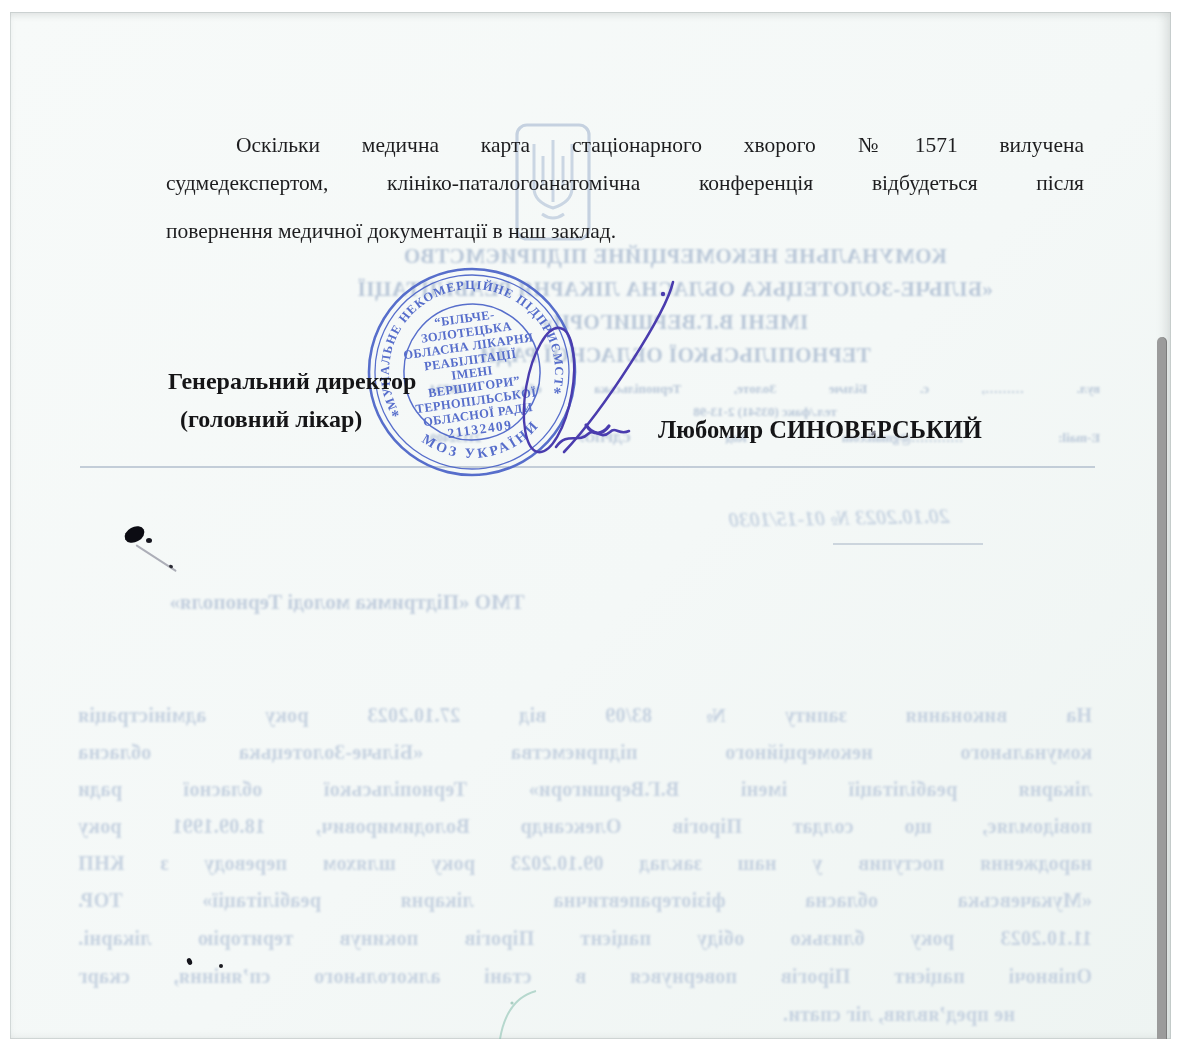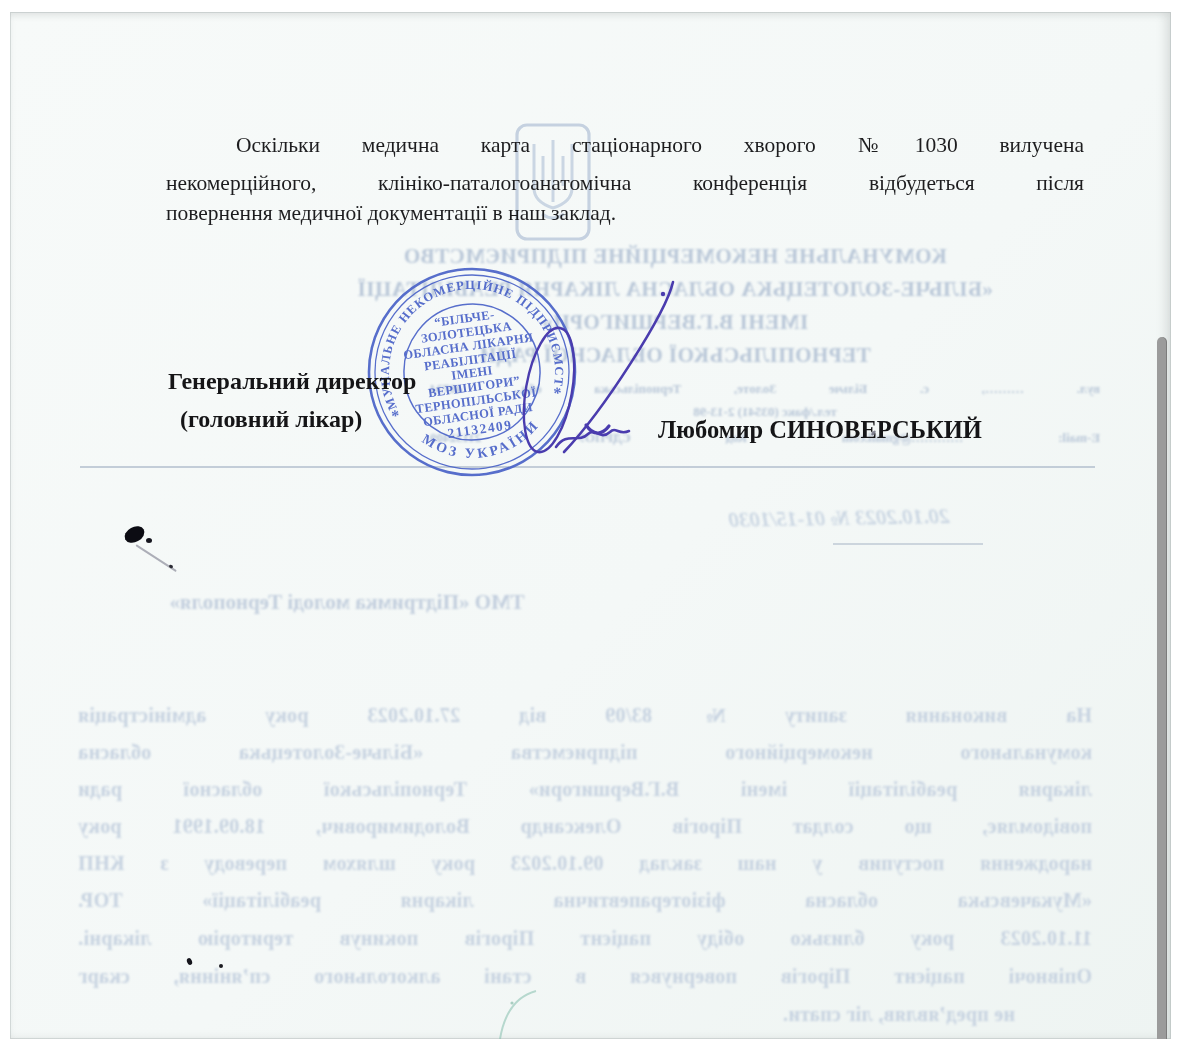--- a/index.html
+++ b/index.html
@@ -79,23 +79,23 @@
 <div class="bleed bleed-body" style="top:704px;">На  виконання  запиту  №83/09  від  27.10.2023  року  адміністрація</div>
 <div class="bleed bleed-body" style="top:741px;">комунального некомерційного підприємства «Більче-Золотецька обласна</div>
 <div class="bleed bleed-body" style="top:778px;">лікарня реабілітації імені В.Г.Вершигори» Тернопільської обласної ради</div>
 <div class="bleed bleed-body" style="top:815px;">повідомляє, що солдат Пірогів Олександр Володимирович, 18.09.1991 року</div>
 <div class="bleed bleed-body" style="top:852px;">народження поступив у наш заклад 09.10.2023 року шляхом переводу з КНП</div>
 <div class="bleed bleed-body" style="top:889px;">«Мукачевська  обласна  фізіотерапевтична  лікарня  реабілітації»  ТОР.</div>
 <div class="bleed bleed-body" style="top:927px;">11.10.2023 року близько обіду пацієнт Пірогів покинув територію лікарні.</div>
 <div class="bleed bleed-body" style="top:965px;">Опівночі пацієнт Пірогів повернувся в стані алкогольного сп’яніння, скарг</div>
 <div class="bleed bleed-body" style="top:1003px;left:600px;width:415px;text-align:left;text-align-last:left;">не пред’являв, ліг спати.</div>
 
-<div class="docline j" style="top:133px;padding-left:70px;width:848px;">Оскільки  медична  карта  стаціонарного  хворого  №1030  вилучена</div>
-<div class="docline j" style="top:171px;">некомерційного, клініко-паталогоанатомічна конференція відбудеться після</div>
-<div class="docline" style="top:201px;">повернення медичної документації в наш заклад.</div>
+<div class="docline j" style="top:133px;padding-left:70px;width:848px;">Оскільки  медична  карта  стаціонарного  хворого  №1571  вилучена</div>
+<div class="docline j" style="top:171px;">судмедекспертом, клініко-паталогоанатомічна конференція відбудеться після</div>
+<div class="docline" style="top:219px;">повернення медичної документації в наш заклад.</div>
 
 <div class="signer" style="left:168px;top:368px;font-size:24px;">Генеральний директор</div>
 <div class="signer" style="left:180px;top:406px;font-size:24px;">(головний лікар)</div>
 <div class="signer" style="left:658px;top:368px;font-size:24.5px;margin-top:48px;">Любомир СИНОВЕРСЬКИЙ</div>
 
 <svg class="stamp-svg" width="240" height="240" viewBox="0 0 240 240">
   <g stroke="#4a63c8" fill="none">
     <circle cx="120" cy="120" r="103" stroke-width="2.6"></circle>
     <circle cx="120" cy="120" r="97" stroke-width="1.3"></circle>
     <circle cx="120" cy="120" r="68" stroke-width="1.5"></circle>

